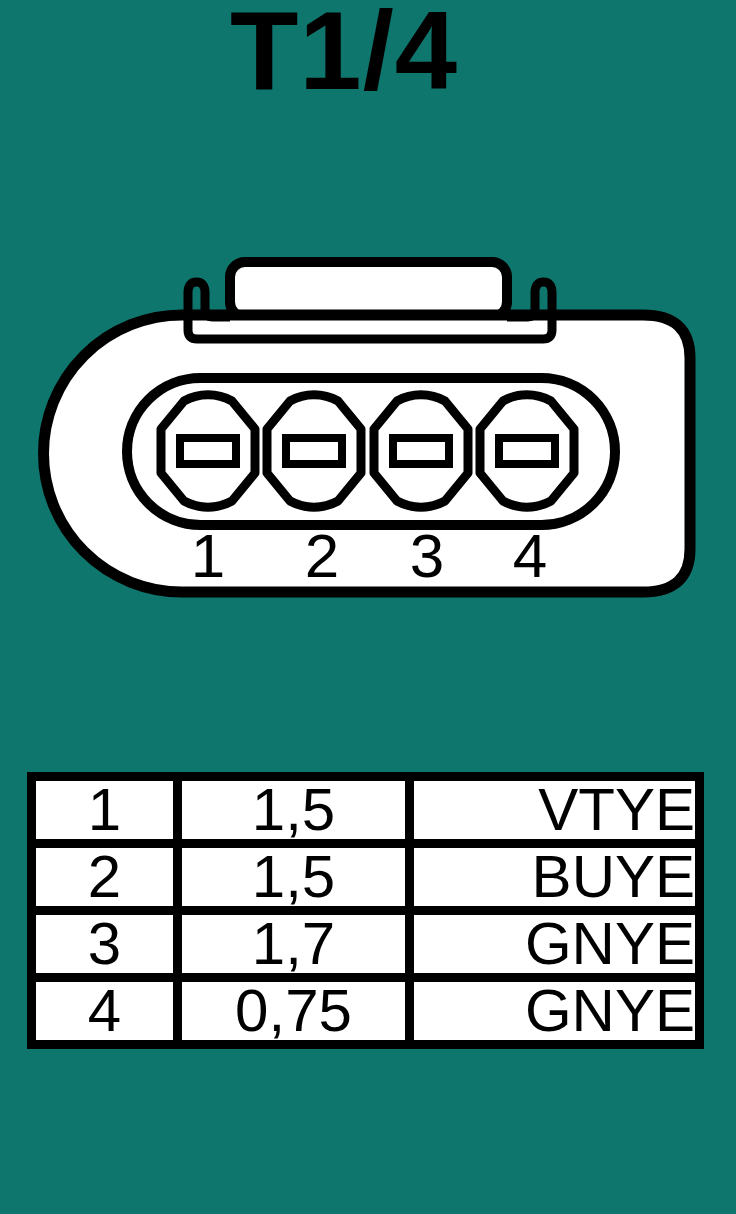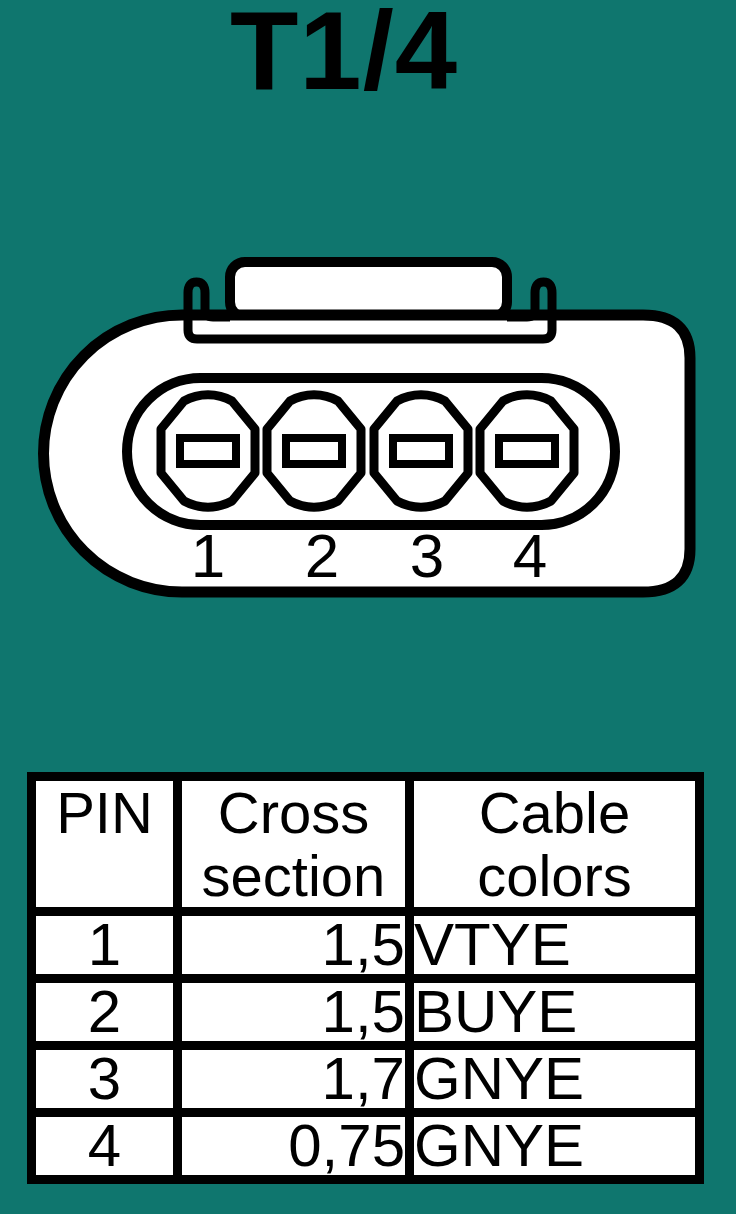--- a/index.html
+++ b/index.html
@@ -65,22 +65,22 @@
     line-height: 63px;
     padding-top: 5px;
   }
   .data-cell {
     height: 58px;
     vertical-align: top;
     font-size: 60px;
     line-height: 58px;
   }
   .col-pin-cell { text-align: center; }
-  .col-cross-cell { text-align: right; padding-left: 14px; }
-  .col-cable-cell { text-align: left; padding-left: 12px; }
+  .col-cross-cell { text-align: center; padding-left: 14px; }
+  .col-cable-cell { text-align: right; padding-left: 12px; }
 </style>
 </head>
 <body>
 
 <div class="page">
 
   <h1 class="title">T1/4</h1>
 
   <svg class="connector-svg" viewBox="0 230 736 420" xmlns="http://www.w3.org/2000/svg">
 
@@ -116,33 +116,20 @@
   </svg>
 
   <table class="pin-table">
     <colgroup>
       <col style="width:146px">
       <col style="width:232px">
       <col style="width:290px">
     </colgroup>
     <tbody>
       <tr>
-        <th class="hdr-cell">
-          <span>PIN</span>
-        </th>
-        <th class="hdr-cell">
-          <div>Cross</div>
-          <div>section</div>
-        </th>
-        <th class="hdr-cell">
-          <div>Cable</div>
-          <div>colors</div>
-        </th>
-      </tr>
-      <tr>
         <td class="data-cell col-pin-cell">1</td>
         <td class="data-cell col-cross-cell">1,5</td>
         <td class="data-cell col-cable-cell">VTYE</td>
       </tr>
       <tr>
         <td class="data-cell col-pin-cell">2</td>
         <td class="data-cell col-cross-cell">1,5</td>
         <td class="data-cell col-cable-cell">BUYE</td>
       </tr>
       <tr>

